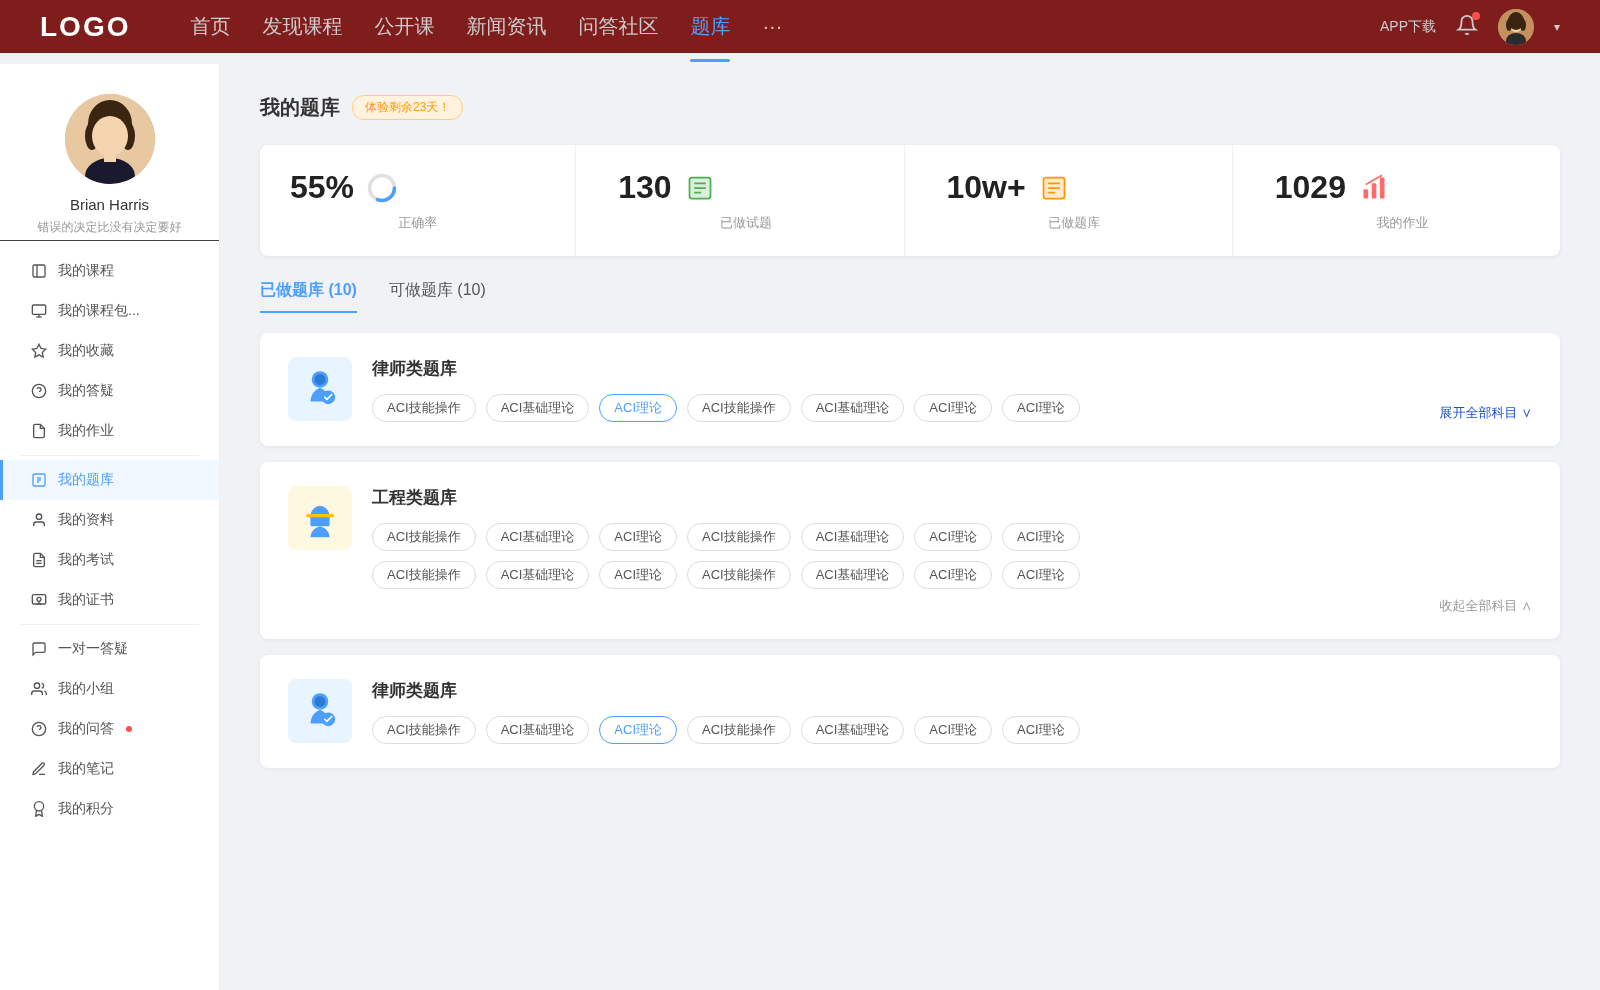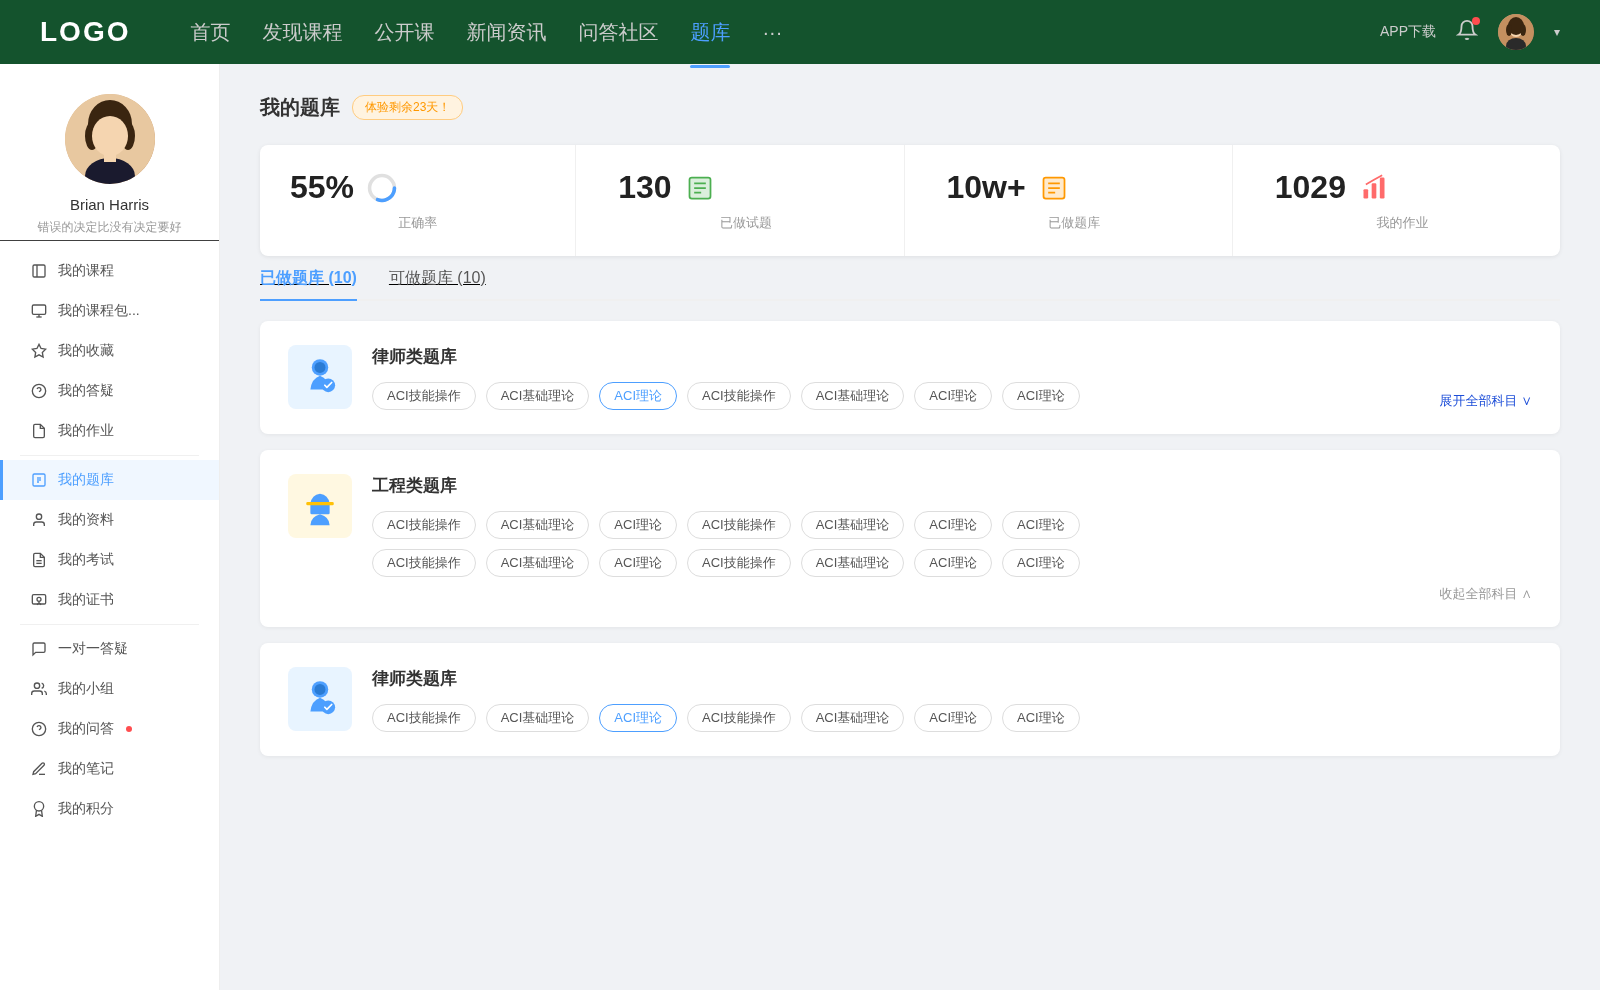--- a/index.html
+++ b/index.html
@@ -1,21 +1,21 @@
 <!DOCTYPE html>
 <html><head>
   <meta charset="utf-8">
   <style>
     * { box-sizing: border-box; margin: 0; padding: 0; }
     body { font-family: -apple-system, BlinkMacSystemFont, 'PingFang SC', 'Microsoft YaHei', sans-serif; background: #f0f2f5; min-height: 990px; }
 
     
     .navbar {
-      background: #14532d;
-      height: 64px;
+      background: #7f1d1d;
+      height: 53px;
       display: flex;
       align-items: center;
       padding: 0 40px;
       position: fixed;
       top: 0; left: 0; right: 0;
       z-index: 100;
     }
     .nav-logo {
       color: white;
       font-size: 28px;
@@ -199,21 +199,21 @@
       padding: 3px 12px;
       font-size: 12px;
     }
 
     
     .stats-row {
       display: flex;
       gap: 12px;
       background: white;
       border-radius: 8px;
-      margin-bottom: 12px;
+      margin-bottom: 24px;
       box-shadow: 0 1px 4px rgba(0,0,0,0.08);
       overflow: hidden;
     }
     .stat-card {
       flex: 1;
       padding: 24px 30px;
       border-right: 1px solid #f0f0f0;
       display: flex;
       flex-direction: column;
       gap: 8px;
@@ -239,21 +239,20 @@
       color: #999;
       text-align: center;
     }
 
     
     .tabs-row {
       display: flex;
       gap: 32px;
       margin-bottom: 20px;
       border-bottom: 2px solid #f0f0f0;
-      text-decoration: underline;
     }
     .tab-item {
       font-size: 16px;
       color: #555;
       padding-bottom: 10px;
       cursor: pointer;
       position: relative;
     }
     .tab-item.active {
       color: #4d9fff;

